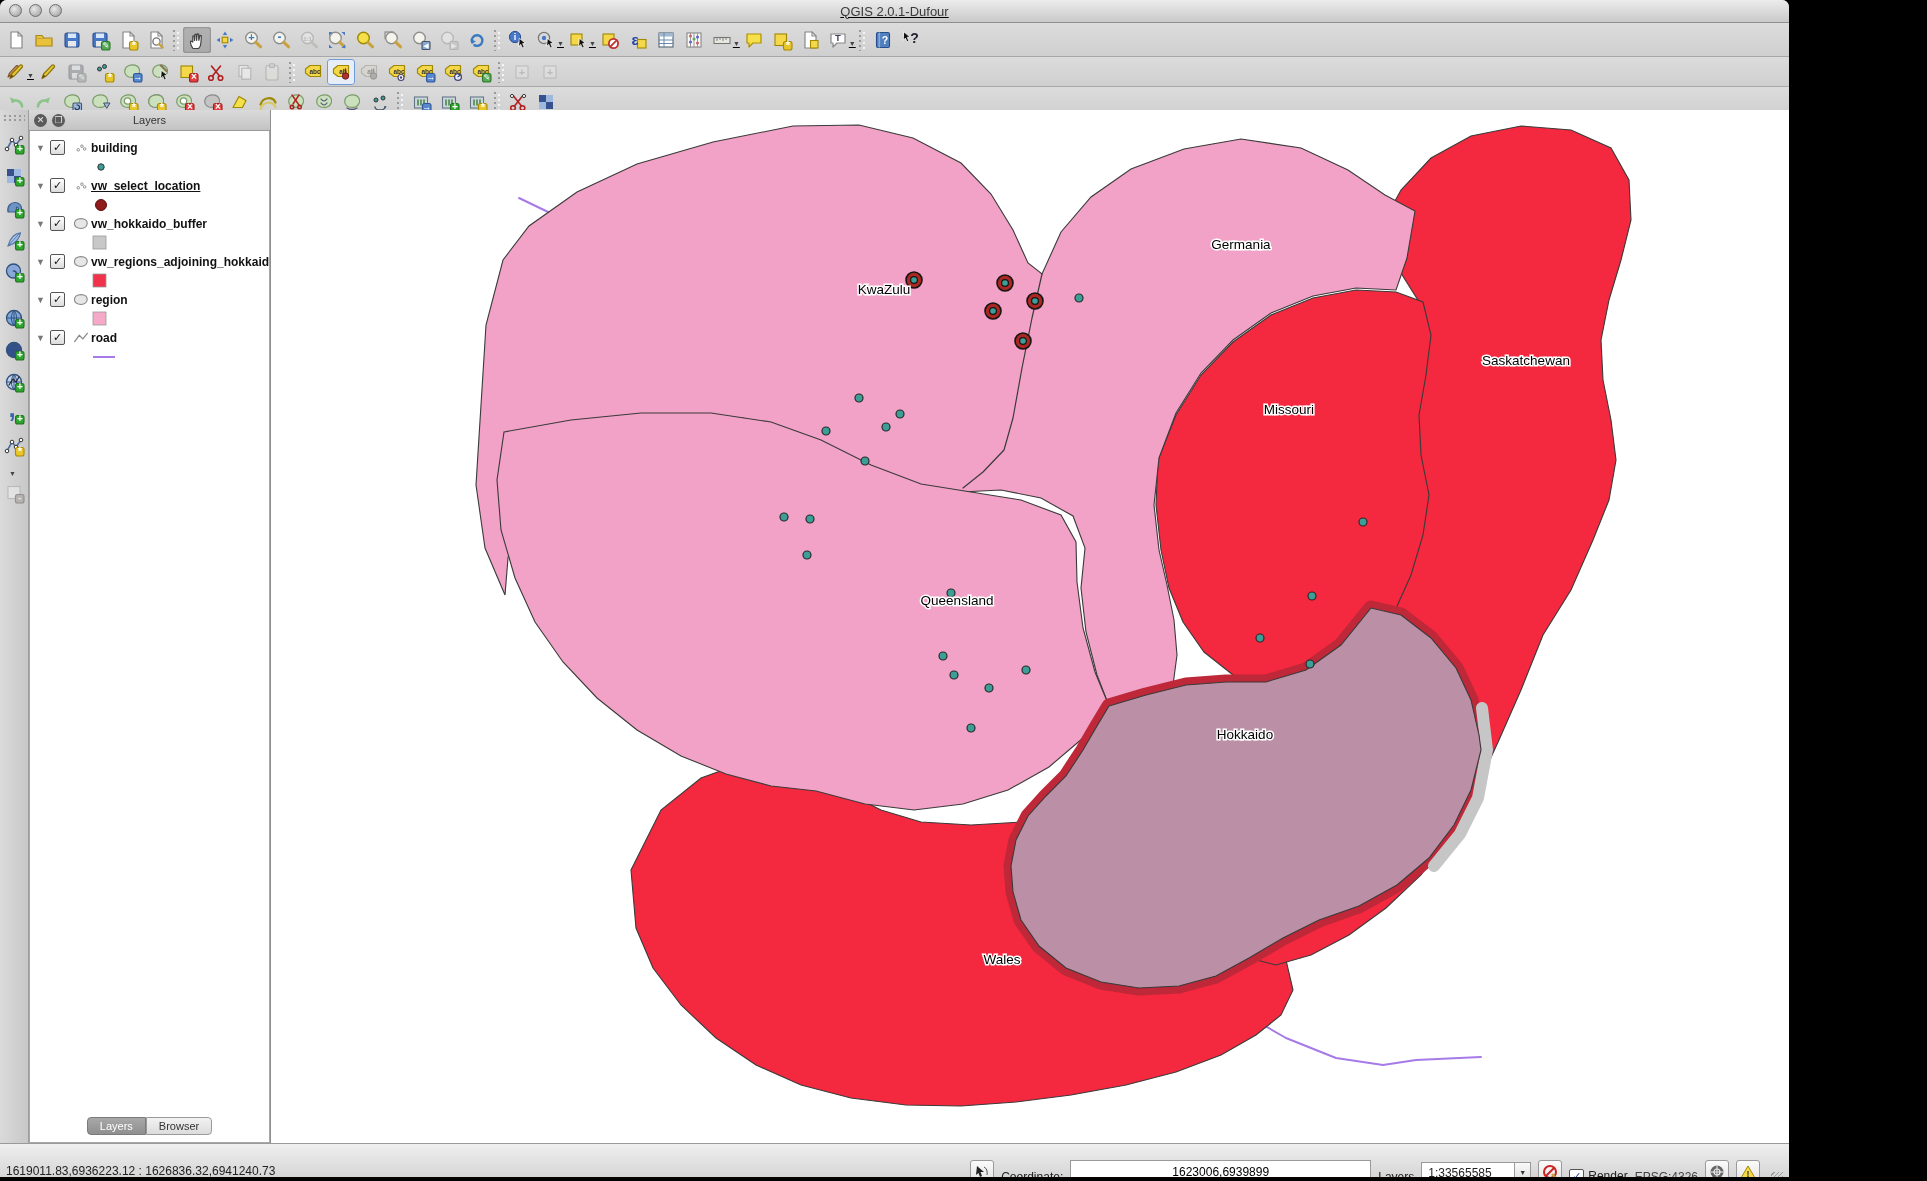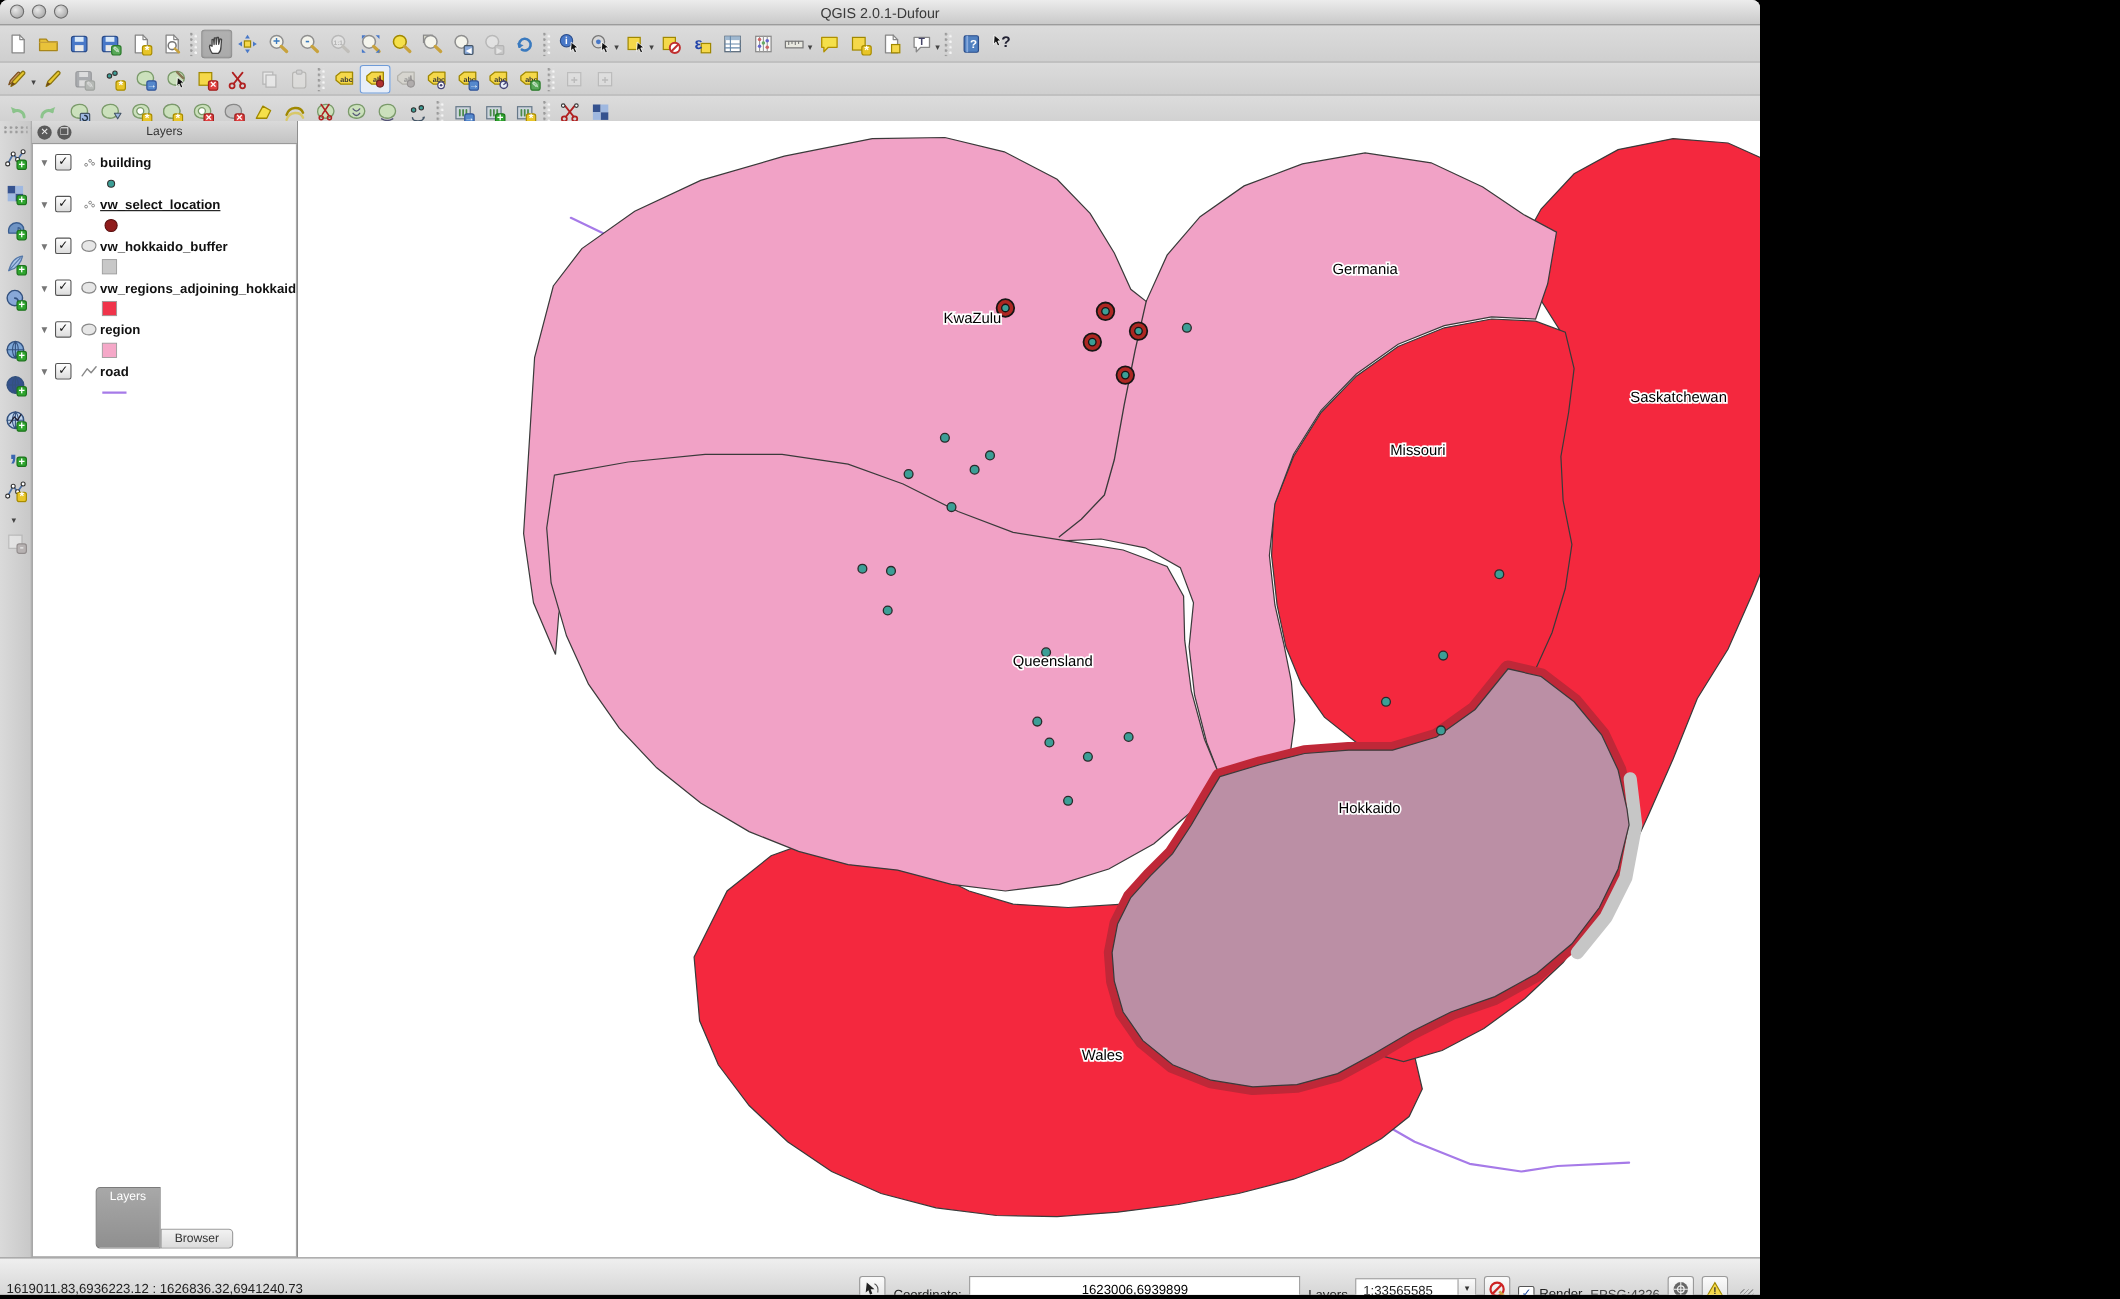--- a/index.html
+++ b/index.html
@@ -1,18 +1,18 @@
 <!DOCTYPE html>
 <html><head>
 <meta charset="utf-8">
 <style>
   html,body{margin:0;padding:0;background:#000;width:1927px;height:1181px;overflow:hidden;
     font-family:"Liberation Sans",sans-serif;-webkit-font-smoothing:antialiased;}
-  #window{position:absolute;left:0;top:0;width:1600px;height:1177px;border-radius:7px 7px 0 0;
-    overflow:hidden;background:#d2d2d2;}
+  #window{position:absolute;left:0;top:0;width:1789px;height:1177px;border-radius:7px 7px 0 0;
+    overflow:hidden;background:#d2d2d2;text-decoration:underline;}
   
   #titlebar{height:22px;background:linear-gradient(#ececec,#c9c9c9);border-bottom:1px solid #8f8f8f;
     position:relative;display:flex;align-items:center;justify-content:center;}
   .tlight{position:absolute;top:4px;width:13px;height:13px;border-radius:50%;
     background:radial-gradient(circle at 4px 4px,#e8e8e8,#9a9a9a);border:1px solid #6f6f6f;box-sizing:border-box;}
   #titlebar .t1{left:9px}.t2{left:29px}.t3{left:49px}
   #window-title{font-size:13px;color:#3a3a3a;}
   
   .toolbar{display:flex;align-items:center;background:linear-gradient(#dcdcdc,#cfcfcf);
     border-bottom:1px solid #a8a8a8;padding:1px 2px;}
@@ -50,21 +50,21 @@
   .chk{width:13px;height:13px;border:1px solid #555;border-radius:2px;background:linear-gradient(#fff,#dcdcdc);
     font-size:11px;line-height:12px;text-align:center;color:#111;flex:none;margin-right:6px;}
   .ltype{width:20px;flex:none;display:flex;align-items:center;justify-content:center;}
   .layer-label{font-size:12px;font-weight:bold;color:#111;white-space:nowrap;}
   .layer-label.ul{text-decoration:underline;}
   .swatch-row{height:17px;display:flex;align-items:center;padding-left:62px;}
   #panel-tabs{position:absolute;bottom:8px;left:0;right:0;display:flex;justify-content:center;gap:0;}
   .ptab{font-size:11px;padding:2px 12px;border:1px solid #9a9a9a;background:linear-gradient(#f2f2f2,#dcdcdc);color:#333;}
   .ptab.active{background:linear-gradient(#a8a8a8,#8f8f8f);color:#fff;border-color:#7a7a7a;}
   .ptab:first-child{border-radius:4px 0 0 4px;}
-  .ptab:last-child{border-radius:0 4px 4px 0;margin-top:38px;}
+  .ptab:last-child{border-radius:0 4px 4px 0;}
   
   #map-canvas{flex:1;background:#fff;position:relative;}
   #map-canvas svg{display:block;}
   
   #status-bar{position:absolute;left:0;right:0;bottom:0;height:34px;background:linear-gradient(#efefef,#d6d6d6);
     border-top:1px solid #9a9a9a;display:flex;align-items:center;font-size:12px;color:#222;padding:0 6px;box-sizing:border-box;}
   #extent-text{white-space:nowrap;margin-top:20px;}
   #status-right{margin-left:auto;display:flex;align-items:flex-end;gap:7px;}
   .sbtn{width:22px;height:22px;border:1px solid #9a9a9a;border-radius:3px;background:linear-gradient(#fbfbfb,#e2e2e2);
     display:flex;align-items:center;justify-content:center;}

